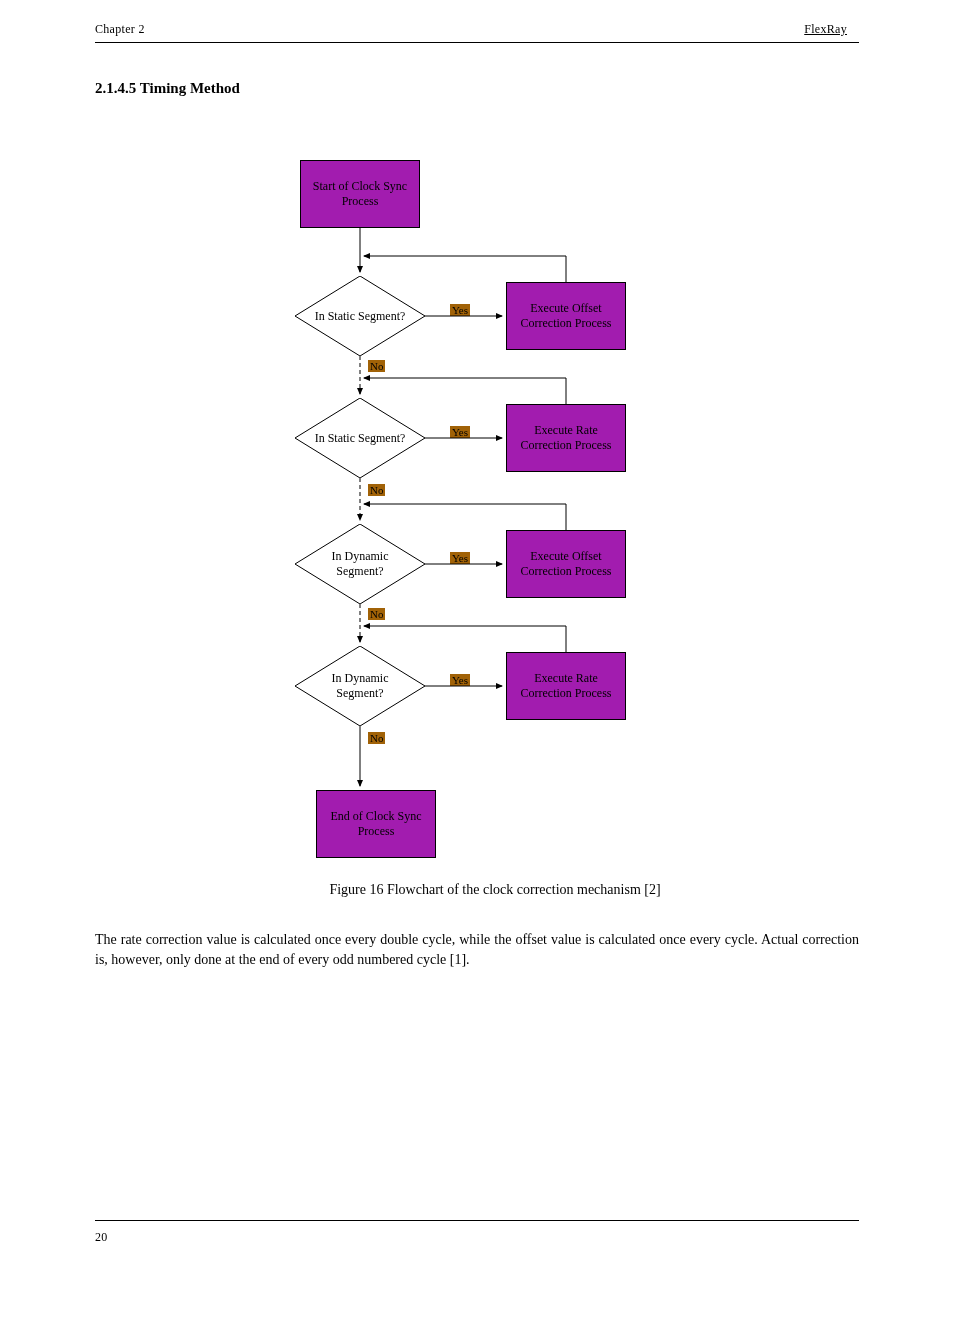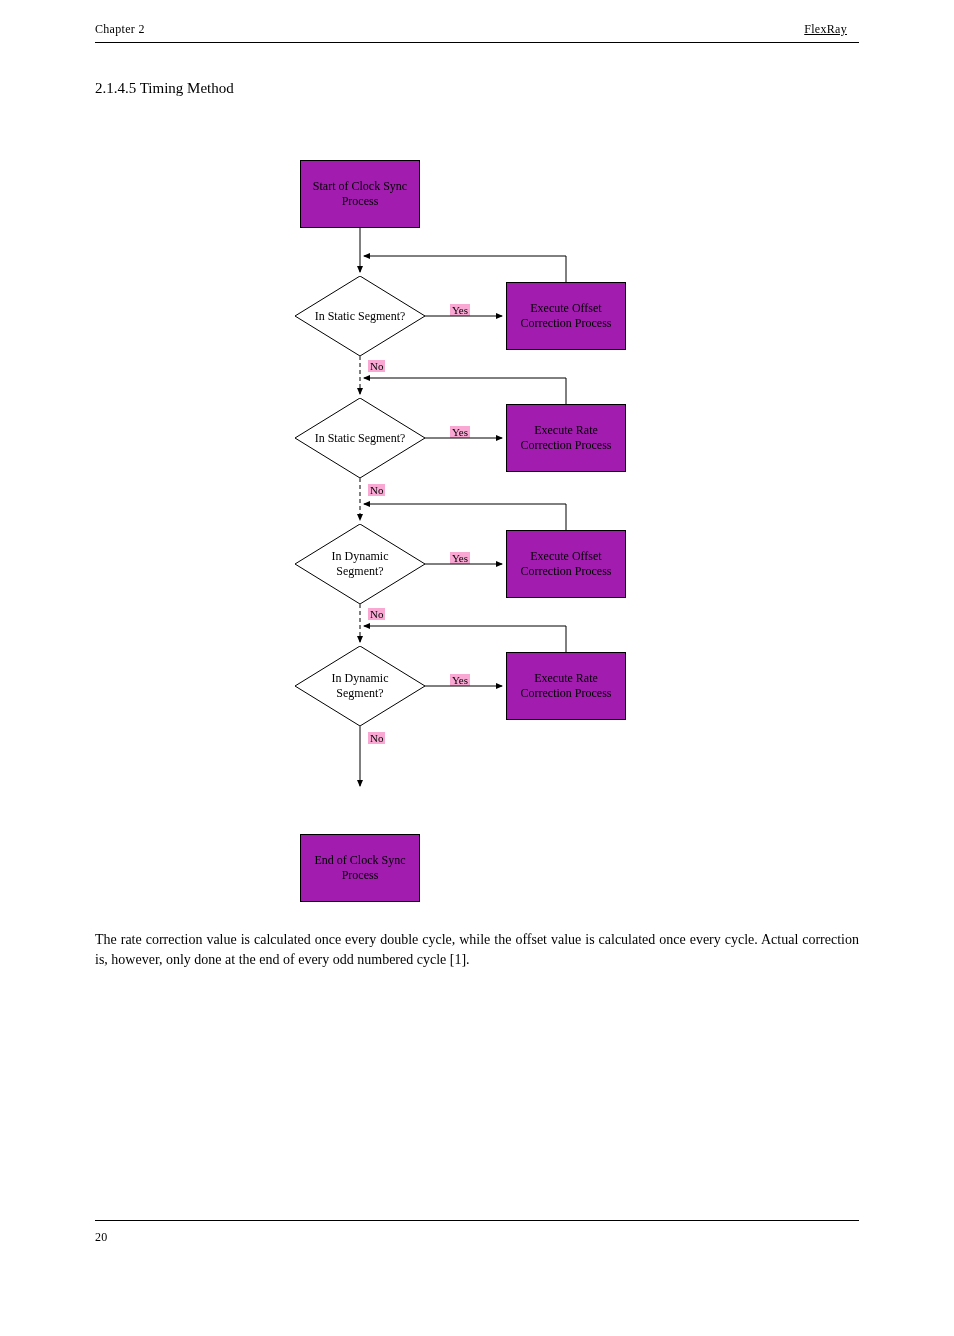--- a/index.html
+++ b/index.html
@@ -36,21 +36,21 @@
   .footer-right { right: 95px; top: 1230px; text-align: right; }
 
   .fig-caption, .body-para {
     position: absolute;
     font-size: 14px;
     line-height: 1.4;
   }
   .fig-title {
     position: absolute;
     font-size: 15px;
-    font-weight: normal;
+    font-weight: bold;
   }
 
   
   .diagram {
     position: absolute;
     left: 0; top: 0; width: 954px; height: 900px;
   }
   .box {
     position: absolute;
     border: 1px solid #000;
@@ -80,21 +80,21 @@
     text-align: center;
     font-size: 12px;
     line-height: 1.25;
     pointer-events: none;
     padding: 0 18px;
     font-family: Liberation Serif, serif;
   }
   .edgelabel {
     position: absolute;
     font-size: 11px;
-    background: #f9a8d4;
+    background: #a16207;
     padding: 0 2px;
     font-family: Liberation Serif, serif;
   }
   svg.arrows {
     position: absolute;
     left: 0; top: 0; width: 954px; height: 900px;
     pointer-events: none;
   }
 </style>
 </head>
@@ -152,21 +152,21 @@
       <svg width="130" height="80">
           <polygon points="65,0 130,40 65,80 0,40" fill="#fff" stroke="#000"></polygon>
         </svg>
       <div class="diamond-label">In Dynamic
 Segment?</div>
     </div>
 
     <div class="box" style="left:506px; top:652px; width:120px; height:68px;">Execute Rate
 Correction Process</div>
 
-    <div class="box" style="left:300px; top:790px; width:120px; height:68px;margin-top:44px;">End of Clock
+    <div class="box" style="left:316px; top:790px; width:120px; height:68px;">End of Clock
 Sync Process</div>
 
     <div class="edgelabel" style="left:450px; top:304px;">Yes</div>
     <div class="edgelabel" style="left:368px; top:360px;">No</div>
     <div class="edgelabel" style="left:450px; top:426px;">Yes</div>
     <div class="edgelabel" style="left:368px; top:484px;">No</div>
     <div class="edgelabel" style="left:450px; top:552px;">Yes</div>
     <div class="edgelabel" style="left:368px; top:608px;">No</div>
     <div class="edgelabel" style="left:450px; top:674px;">Yes</div>
     <div class="edgelabel" style="left:368px; top:732px;">No</div>
@@ -200,16 +200,17 @@
 
       <line x1="425" y1="686" x2="502" y2="686" stroke="#000" marker-end="url(#ah)"></line>
 
       <polyline points="566,652 566,626 364,626" fill="none" stroke="#000" marker-end="url(#ah)"></polyline>
 
       <line x1="360" y1="726" x2="360" y2="786" stroke="#000" marker-end="url(#ah)"></line>
     </svg>
 
   </div>
 
+  <div class="fig-caption" style="left:255px; top:880px; width:480px; text-align:center;">Figure 16 Flowchart of the clock correction mechanism [2]</div>
 
   <div class="body-para" style="left:95px; top:930px; width:764px; text-align: justify;">The rate correction value is calculated once every double cycle, while the offset value is calculated once every cycle. Actual correction is, however, only done at the end of every odd numbered cycle [1].</div>
 
 </div>
 
 </body></html>

